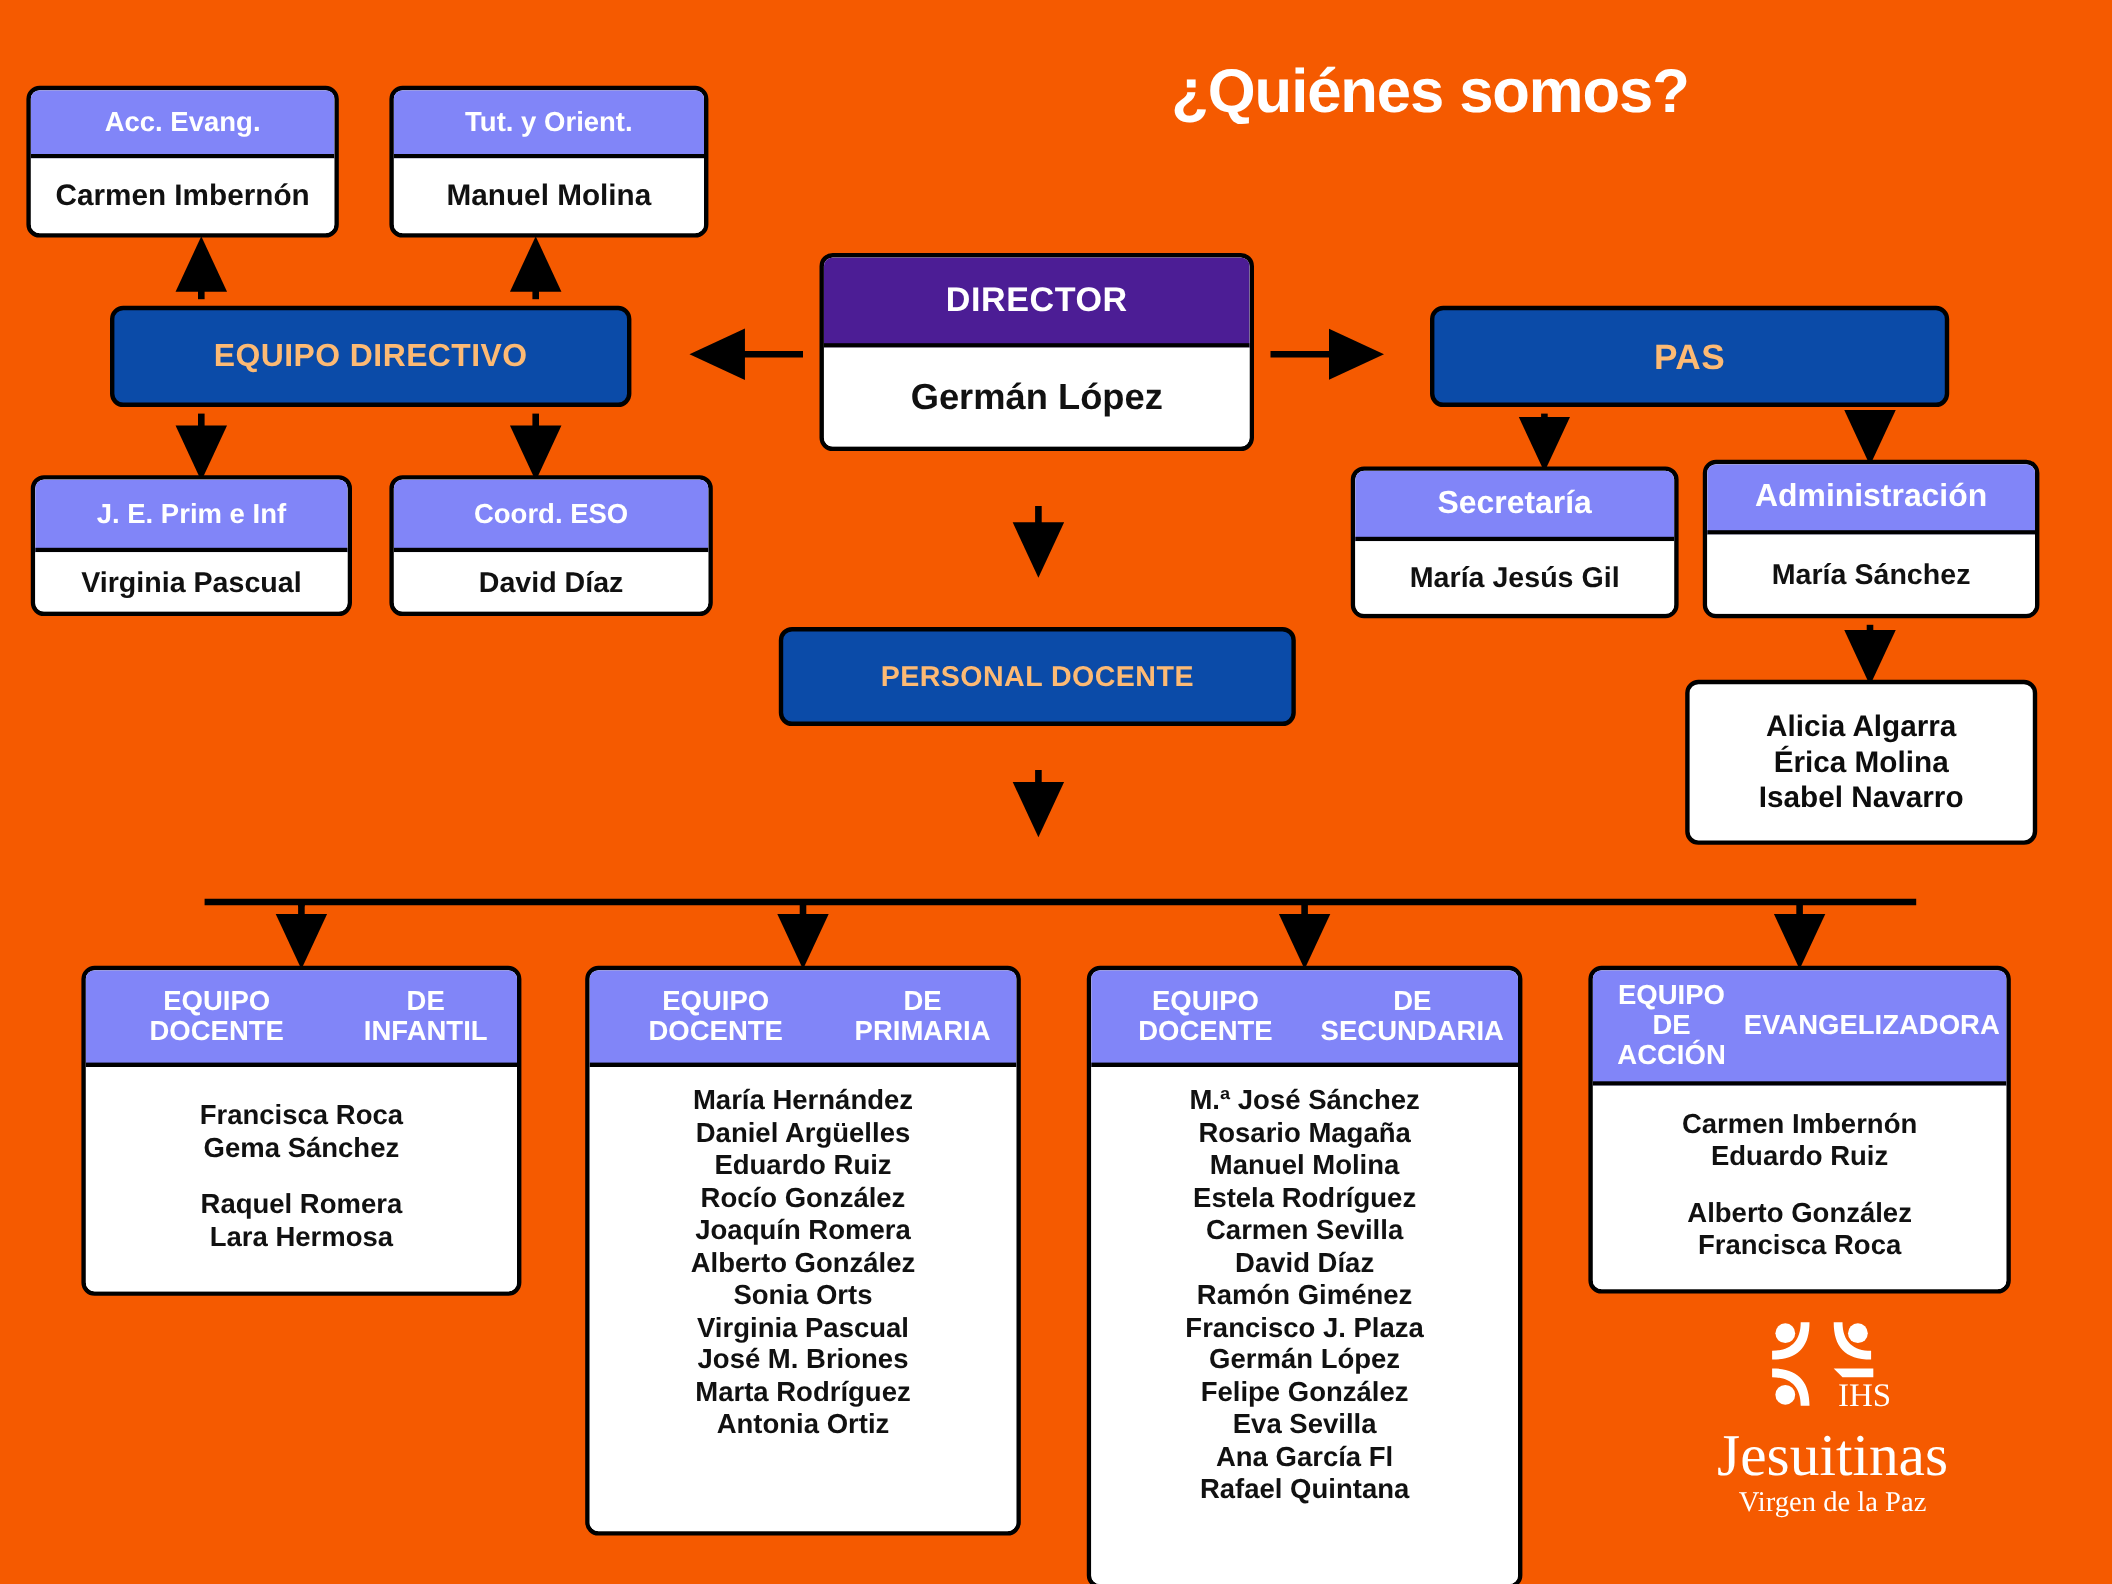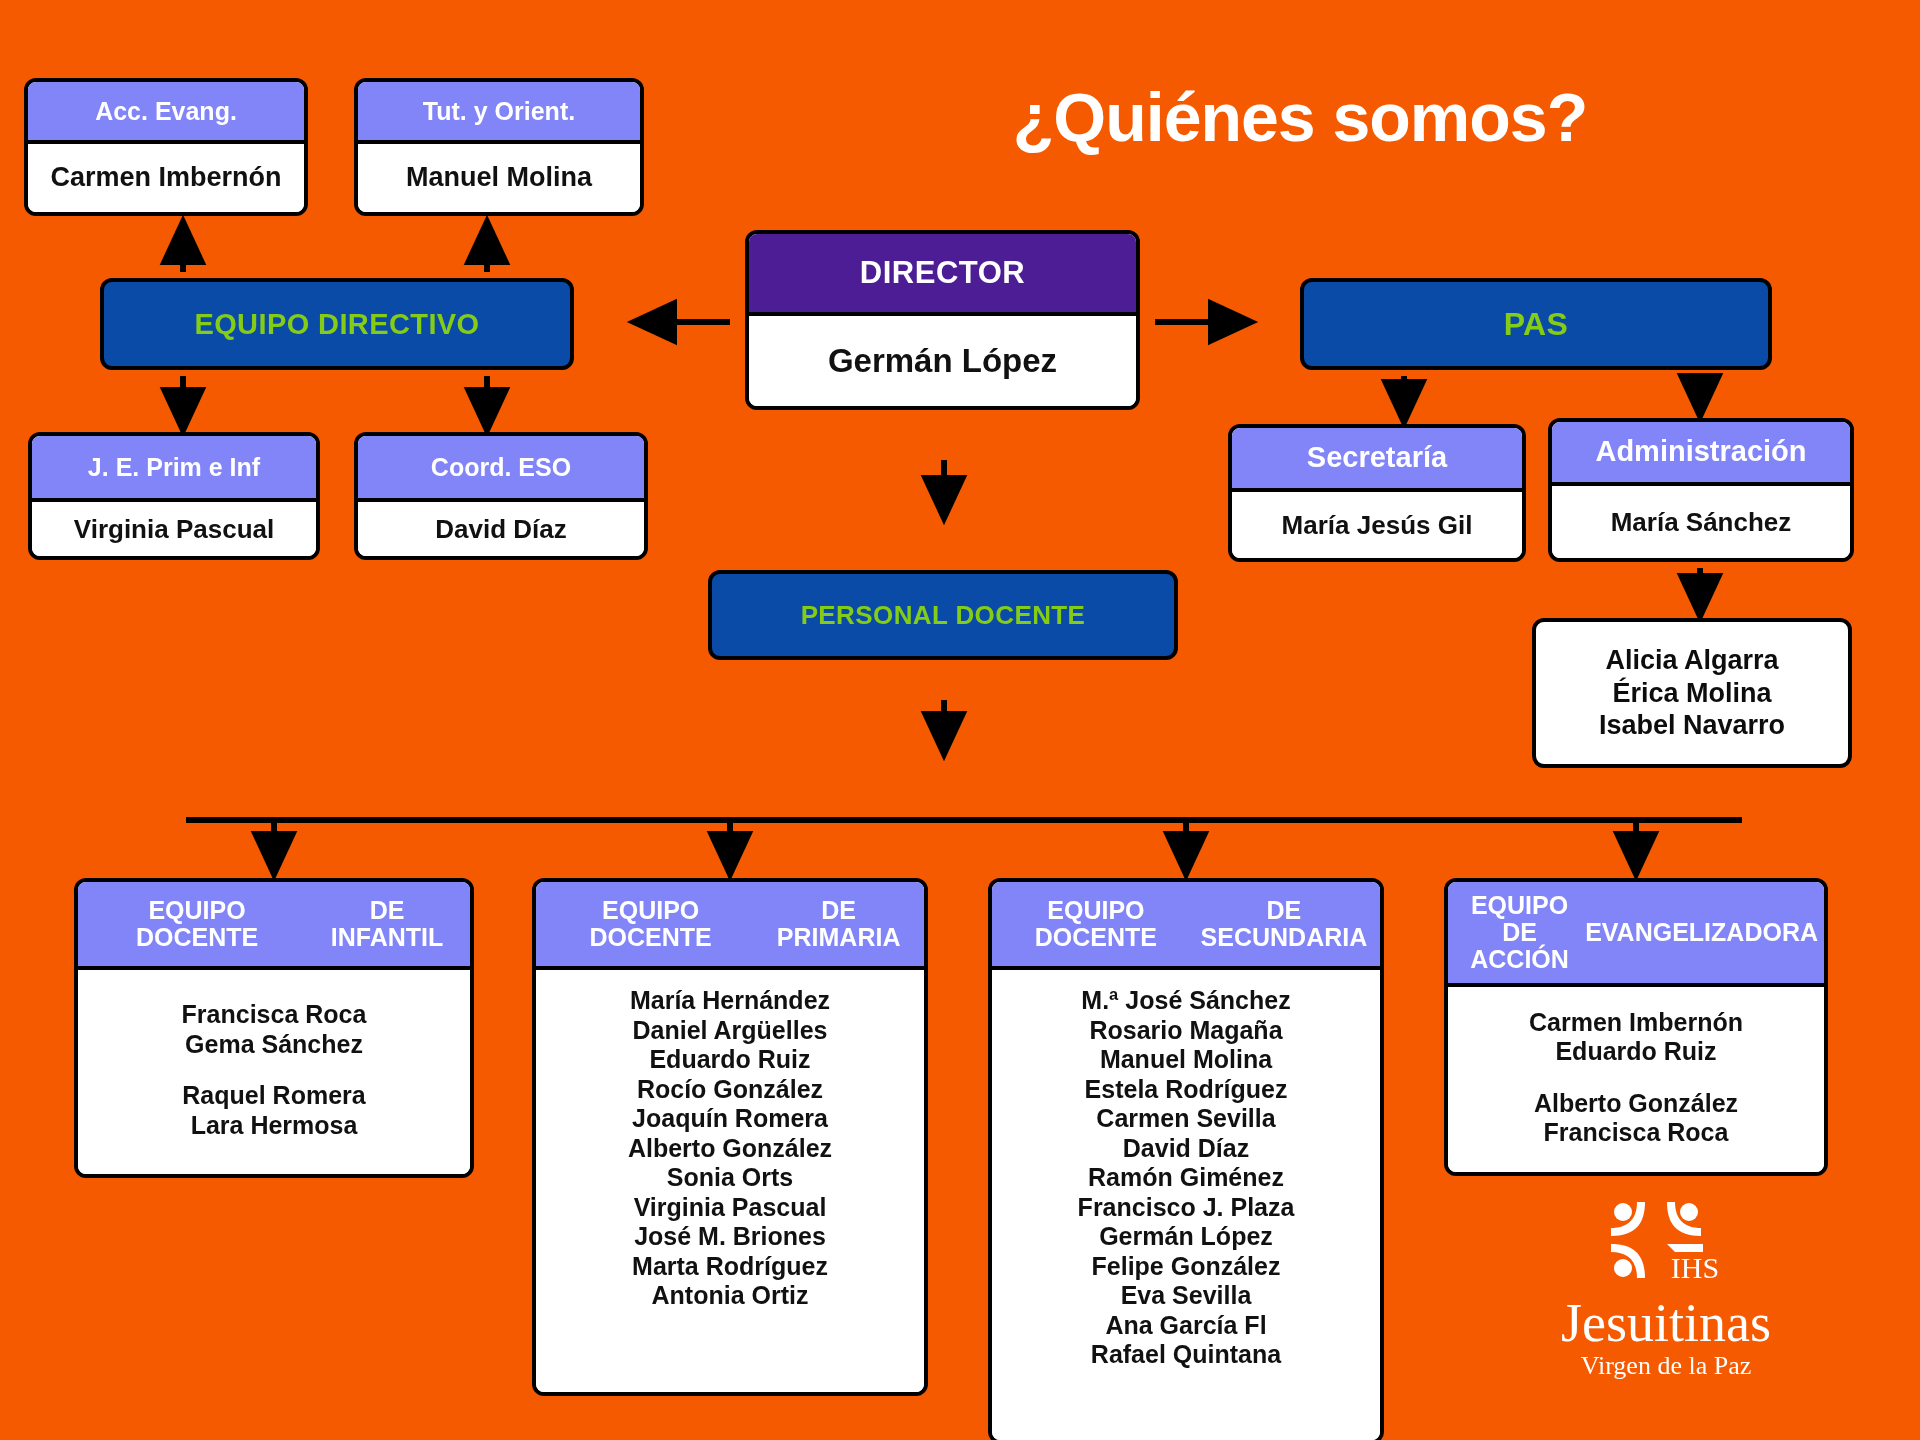--- a/index.html
+++ b/index.html
@@ -45,40 +45,39 @@
     background: #fff;
     line-height: 1.18;
     padding: 4px 8px;
   }
   
   .solid {
     position: absolute;
     border: 4px solid #000;
     border-radius: 12px;
     background: #0B4BA8;
-    color: #84cc16;
+    color: #fdba74;
     font-weight: 700;
     display: flex; align-items: center; justify-content: center;
     text-align: center;
     letter-spacing: .4px;
   }
 
   
   .wires { position: absolute; inset: 0; pointer-events: none; }
 
   
   #page-title {
     position: absolute;
     left: 880px; top: 50px; width: 840px;
     color: #fff;
-    font-size: 68px;
+    font-size: 56px;
     font-weight: 800;
     text-align: center;
     letter-spacing: -1px;
-    margin-top: 28px;
   }
 
   
   #box-acc-evang      { left: 24px;  top: 78px;  width: 284px; height: 138px; }
   #box-tut-orient     { left: 354px; top: 78px;  width: 290px; height: 138px; }
   #box-equipo-dir     { left: 100px; top: 278px; width: 474px; height: 92px; font-size: 29px; }
   #box-je-prim        { left: 28px;  top: 432px; width: 292px; height: 128px; }
   #box-coord-eso      { left: 354px; top: 432px; width: 294px; height: 128px; }
 
   #box-director       { left: 745px; top: 230px; width: 395px; height: 180px; }

